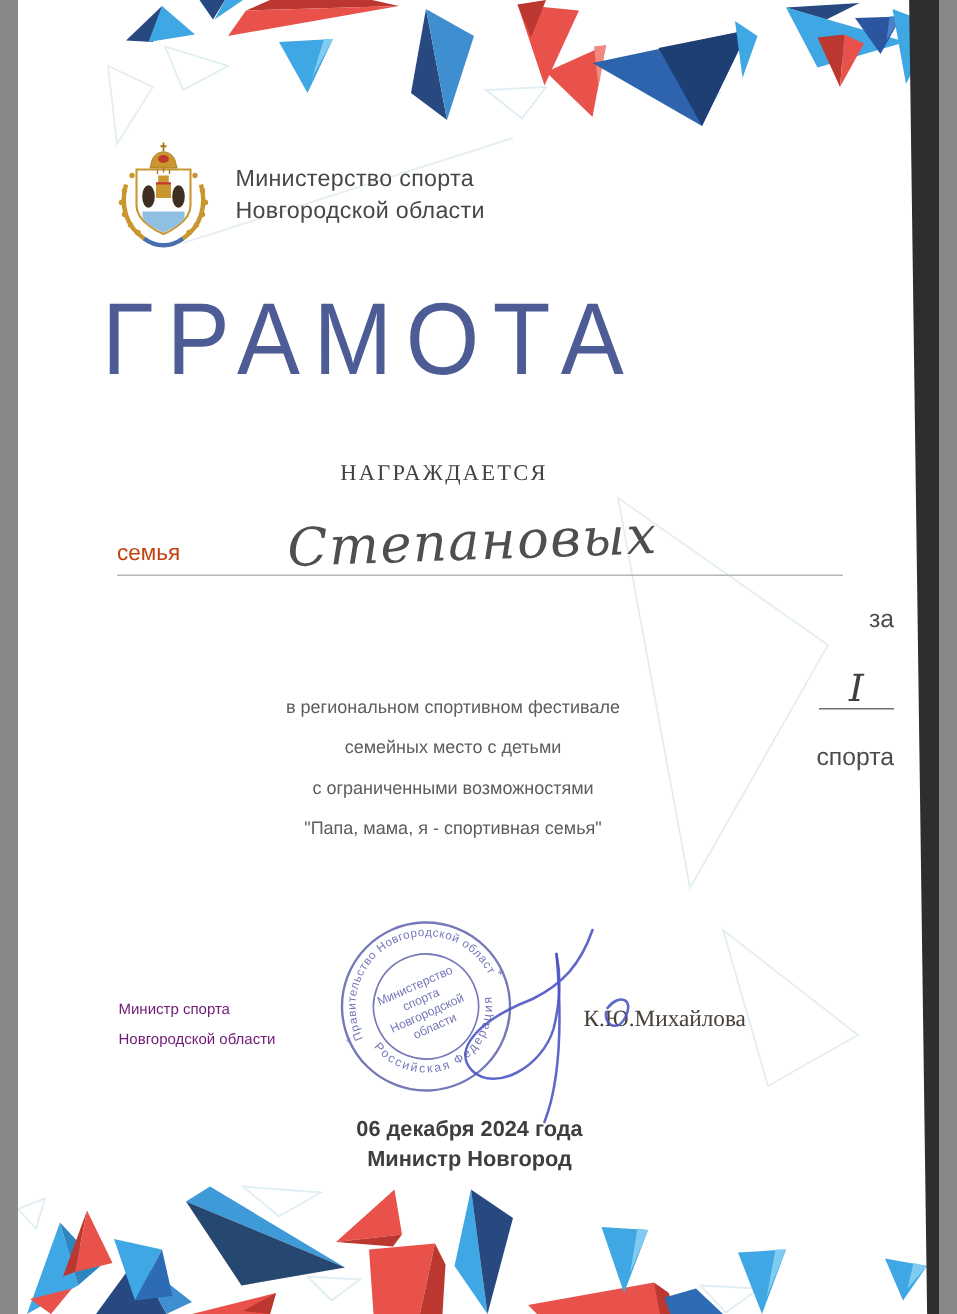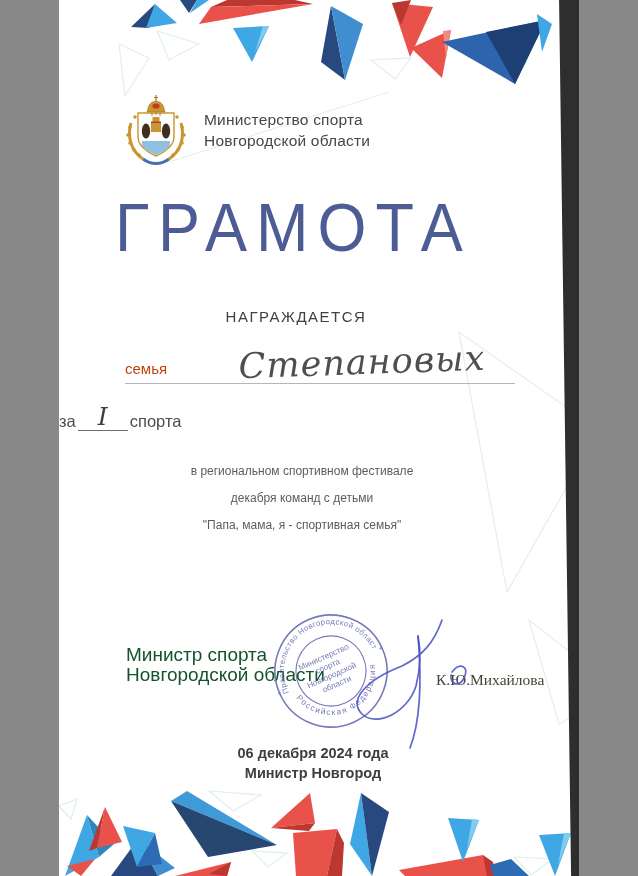--- a/index.html
+++ b/index.html
@@ -1,17 +1,17 @@
 <!DOCTYPE html>
 <html style="--title-blue: #4e5c96; --stamp-blue: #6a6eb2; --signature-blue: #4a52c4; --triangle-red: #e8524a; --triangle-red-dark: #bb372f; --triangle-blue: #2d6cb5; --triangle-navy: #27497f; --triangle-cyan: #3fa7e3; --triangle-cyan-light: #7fcbf2;"><head>
 <meta charset="utf-8">
 <style>
   html,body { margin:0; padding:0; background:#888; }
   .page {
-    position:relative; width:520px; height:876px; margin:0 auto;
+    position:relative; width:614px; height:876px; margin:0 auto;
     background:#ffffff; overflow:hidden;
     font-family:"Liberation Sans", sans-serif;
   }
   svg { display:block; }
 
   .watermark { position:absolute; inset:0; pointer-events:none; }
   .band-top { position:absolute; top:0; left:0; }
   .band-bottom { position:absolute; bottom:0; left:0; }
 
   .scan-edge {
@@ -26,50 +26,50 @@
   .title {
     position:absolute; left:56px; top:188px;
     font-size:63px; letter-spacing:9px; font-weight:400;
     color:var(--title-blue,#4e5c96);
     transform:scaleY(1.08); transform-origin:left top;
     white-space:nowrap;
   }
 
   .award {
     position:absolute; left:0; right:46px; top:308px; text-align:center;
-    font-size:15px; letter-spacing:1.5px; color:#414141;
+    font-size:15px; letter-spacing:1.5px; color:#414141;font-family:Liberation Serif, serif;
   }
 
   .family-label { position:absolute; left:66px; top:360px; font-size:15px; color:#c2410c; }
   .name-line   { position:absolute; left:66px; right:64px; top:383px; border-top:1px solid #b3b7bc; }
   .family-name {
     position:absolute; left:153px; width:300px; top:342px; text-align:center;
     font-family:"DejaVu Serif", serif; font-style:italic;
     font-size:35px; color:#4f4f4f; letter-spacing:1px;
     transform:rotate(-2deg);
   }
 
   .place-row {
     position:absolute; left:0; right:30px; top:404px;
-    display:flex; align-items:flex-end; gap:2px;
-    font-size:16.5px; color:#4c4c4c;
+    display:flex; justify-content:center; align-items:flex-end; gap:23px;
+    font-size:16.5px; color:#4c4c4c;flex-direction:column;
   }
   .place-line {
     display:inline-block; width:50px; text-align:center;
     border-bottom:1.3px solid #6f6f6f;
     font-family:"DejaVu Serif", serif; font-style:italic;
     font-size:25px; line-height:26px; color:#3f3f3f;
   }
 
   .event {
     position:absolute; left:0; right:34px; top:458px; text-align:center;
     font-size:12px; line-height:27px; color:#5c5c5c;
   }
 
-  .signatory-position { position:absolute; left:67px; top:645px; font-size:19px; line-height:19.5px; color:#14532d; }
+  .signatory-position { position:absolute; left:67px; top:664px; font-size:10px; line-height:19.5px; color:#701a75; }
   .signatory-name     { position:absolute; left:377px; top:671px; font-size:15.5px; color:#474138;font-family:Liberation Serif, serif; }
 
   .stamp { position:absolute; left:197px; top:596px; width:150px; height:150px; opacity:.92; }
   .stamp circle { fill:none; stroke:var(--stamp-blue,#6a6eb2); }
   .stamp text   { fill:var(--stamp-blue,#6a6eb2); }
   .stamp .ring-text   { font-size:7.8px; letter-spacing:.4px; }
   .stamp .bottom-text { font-size:8.2px; letter-spacing:1.4px; }
   .stamp .center-text { font-size:8.2px; }
   .stamp .star { font-size:9px; }
 
@@ -213,21 +213,22 @@
   <div class="family-name">Степановых</div>
 
   <div class="place-row">
     <span>за</span>
     <span class="place-line">I</span>
     <span>спорта</span>
   </div>
 
   <div class="event">
     <div>в региональном спортивном фестивале</div>
-    <div>декабря команд с детьми</div>
+    <div>семейных место с детьми</div>
+    <div>с ограниченными возможностями</div>
     <div>"Папа, мама, я - спортивная семья"</div>
   </div>
 
   <div class="signatory-position">
     <div>Министр спорта</div>
     <div>Новгородской области</div>
   </div>
   <div class="signatory-name">К.Ю.Михайлова</div>
 
   <svg class="stamp" viewBox="0 0 150 150">

